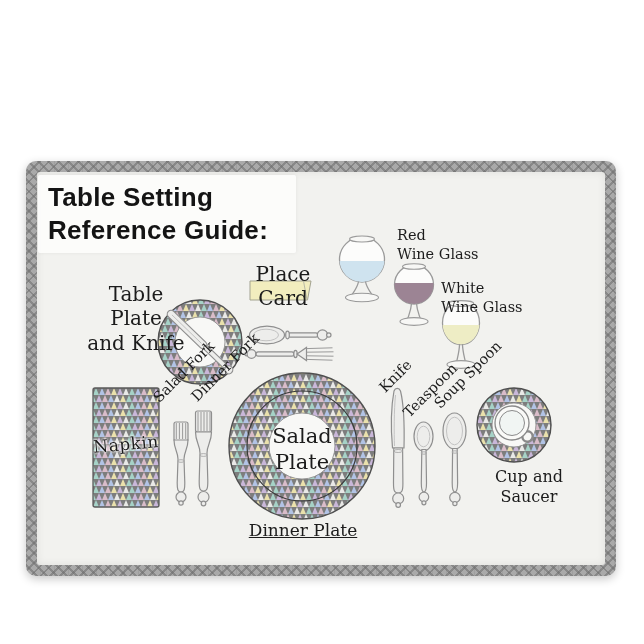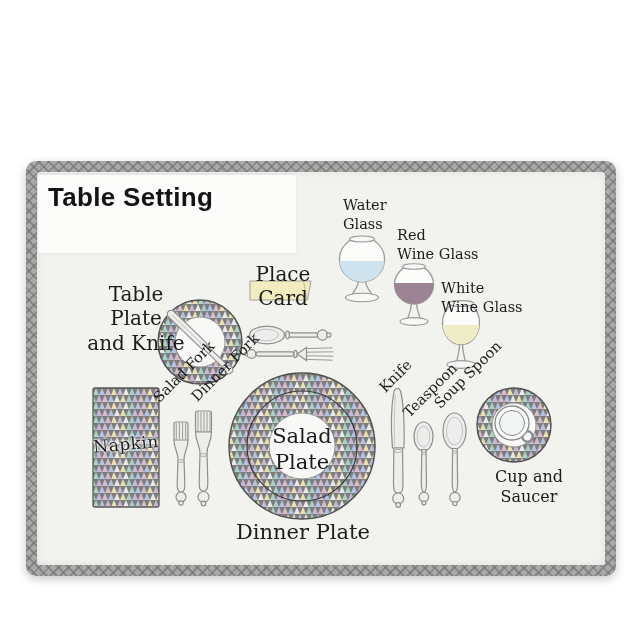--- a/index.html
+++ b/index.html
@@ -22,21 +22,21 @@
   .title-line{font-family:"Liberation Sans", sans-serif;font-weight:700;font-size:26px;
        line-height:33px;color:#141414;letter-spacing:.3px;}
   .lbl{position:absolute;z-index:4;color:#1c1c1c;font-size:20px;line-height:1.22;
        white-space:pre-line;}
   .center{text-align:center;}
   .rot{transform:rotate(-45deg);transform-origin:0 100%;white-space:nowrap;
        font-size:14.5px;line-height:17px;}
   .napkin-lbl{font-size:17px;letter-spacing:.5px;transform:rotate(-5deg);
        text-shadow:0 0 3px #fff,0 0 3px #fff,0 0 2px #fff;}
   .glass-lbl{font-size:14.5px;line-height:1.3;}
-  .big{font-size:21px;}
+  .big{font-size:17px;text-decoration:underline;}
   .mid{font-size:21px;}
   .cs{font-size:16px;}
   
   .cut{fill:#ededeb;stroke:#8f8f8f;stroke-width:1.2;}
   .tin{stroke:#9a9a9a;stroke-width:1;}
   .inl{fill:none;stroke:#bdbdbd;stroke-width:.9;}
   .rng{fill:none;stroke:#a8a8a8;stroke-width:.9;}
   .glassb{fill:#fcfcfb;stroke:#9a9a9a;stroke-width:1.3;}
   .stem{fill:none;stroke:#9a9a9a;stroke-width:1.3;}
   .foot{fill:#f7f7f5;stroke:#9a9a9a;stroke-width:1.1;}
@@ -47,20 +47,21 @@
 <body>
 
 <div class="scene">
 
   <div class="mat">
     <div class="mat-inner"></div>
   </div>
 
   <div class="title-block">
     <div class="title-line">Table Setting</div>
+    <div class="title-line">Reference Guide:</div>
   </div>
 
   <svg class="gfx" width="644" height="644" viewBox="0 0 644 644">
     <defs>
       <pattern id="triPat" width="36" height="14" patternUnits="userSpaceOnUse">
         <rect width="36" height="14" fill="#7d7d7d"></rect>
         <polygon points="0,7 3,0 6,7" fill="#b2c3e5"></polygon>
         <polygon points="6,7 9,0 12,7" fill="#e9e9e7"></polygon>
         <polygon points="12,7 15,0 18,7" fill="#eae1ac"></polygon>
         <polygon points="18,7 21,0 24,7" fill="#a6d2c7"></polygon>
@@ -214,22 +215,20 @@
       <circle cx="514" cy="380" r="22" class="pwhite"></circle>
       <circle cx="527.5" cy="391.5" r="5.2" fill="none" stroke="#8a8a8a" stroke-width="2.4"></circle>
       <circle cx="512" cy="378" r="17" fill="#fafaf8" stroke="#8a8a8a" stroke-width="1.3"></circle>
       <circle cx="512" cy="378" r="12.5" fill="#f1f5f3" stroke="#8a8a8a" stroke-width="1"></circle>
     </g>
   </svg>
 
   <div class="lbl center" style="left:80px;top:237px;width:112px;">Table Plate
 and Knife</div>
   <div class="lbl center" style="left:235px;top:217px;width:96px;">Place Card</div>
-  <div class="lbl glass-lbl" style="left:343px;top:151px;width:70px;">Water
-Glass</div>
   <div class="lbl glass-lbl" style="left:397px;top:181px;width:92px;">Red
 Wine Glass</div>
   <div class="lbl glass-lbl" style="left:441px;top:234px;width:95px;">White
 Wine Glass</div>
   <div class="lbl center napkin-lbl" style="left:88px;top:389px;width:76px;">Napkin</div>
   <div class="lbl rot" style="left:162px;top:344px;">Salad Fork</div>
   <div class="lbl rot" style="left:200px;top:343px;">Dinner Fork</div>
   <div class="lbl center mid" style="left:262px;top:379px;width:80px;">Salad
 Plate</div>
   <div class="lbl center big" style="left:233px;top:475px;width:140px;">Dinner Plate</div>

